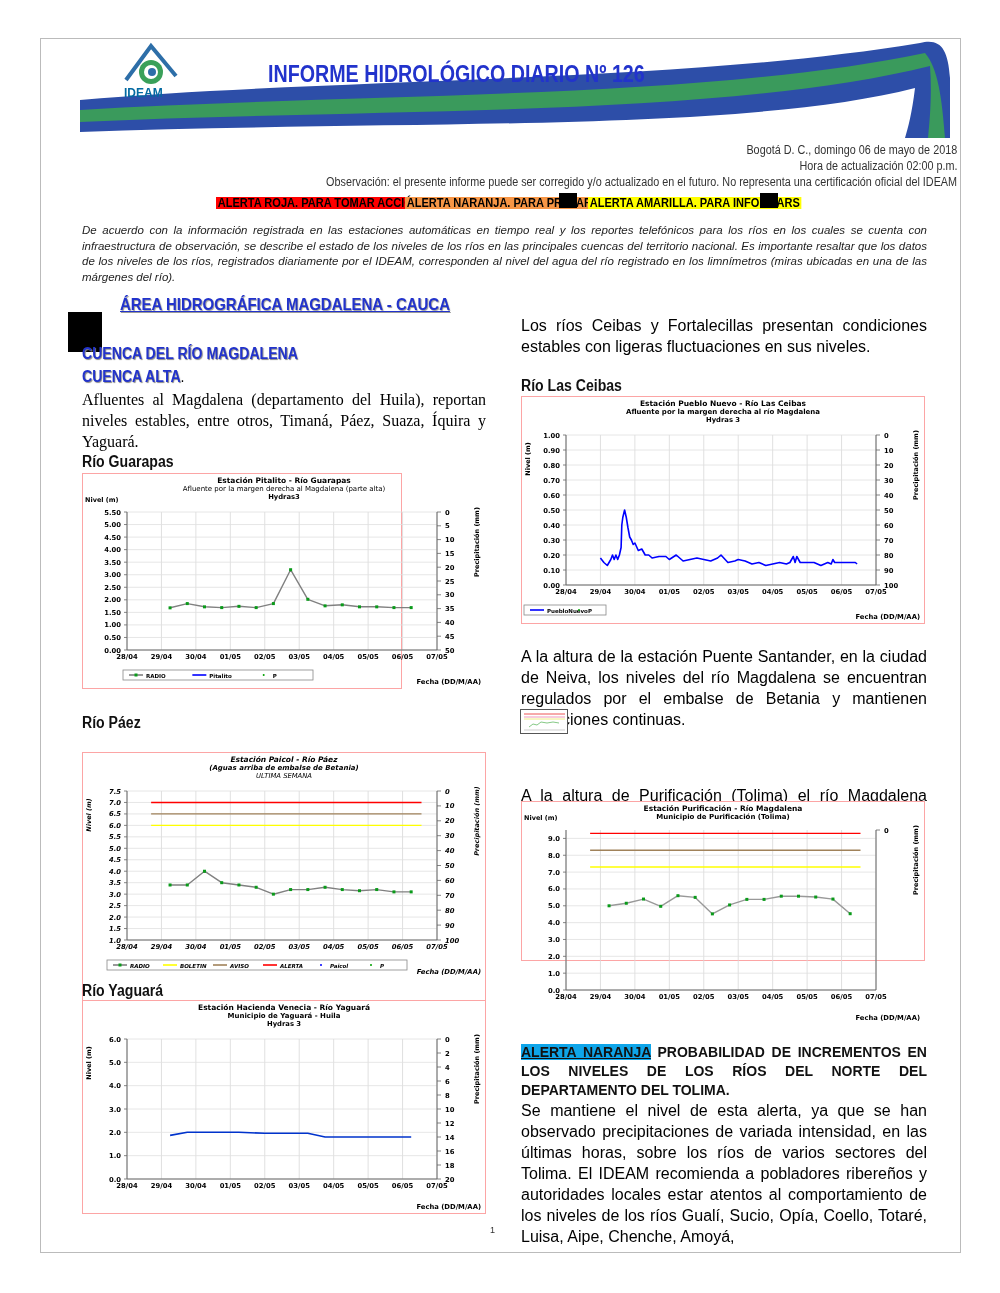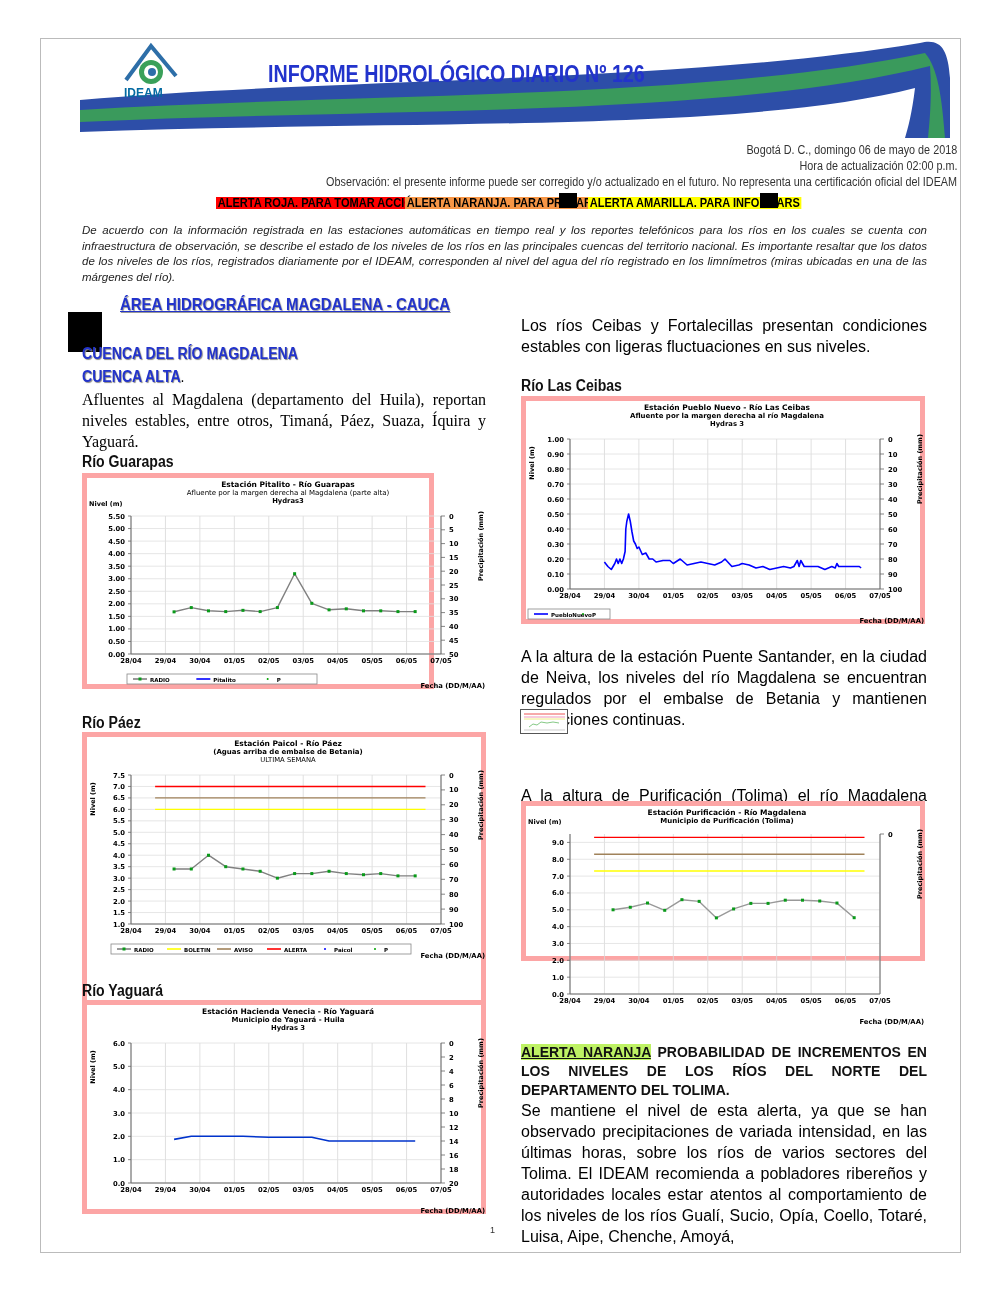--- a/index.html
+++ b/index.html
@@ -12,26 +12,26 @@
   .title { position: absolute; left: 268px; top: 60px; font-size: 24px; font-weight: bold; color: #2233cc; transform: scaleX(0.82); transform-origin: left; white-space: nowrap; font-family: "Liberation Sans", sans-serif; }
   .meta { position: absolute; right: 43px; font-size: 12px; color: #333; text-align: right; transform: scaleX(0.9); transform-origin: right; white-space: nowrap; }
   .alert-row { position: absolute; top: 195px; height: 12px; font-size: 13px; font-weight: bold; white-space: nowrap; }
   .alert-tag { display: inline-block; padding: 0 2px; line-height: 12px; transform: scaleX(0.85); transform-origin: left; }
   .blk { position: absolute; background: #000; }
   .intro { position: absolute; left: 82px; top: 223px; width: 845px; font-size: 11.5px; font-style: italic; line-height: 15.5px; color: #222; text-align: justify; }
   .area-title { position: absolute; left: 120px; top: 295px; font-size: 17px; font-weight: bold; color: #2233cc; text-decoration: underline; text-shadow: 1px 1px 1px #999; transform: scaleX(0.88); transform-origin: left; white-space: nowrap; }
   .cuenca { position: absolute; left: 82px; font-size: 16px; font-weight: bold; color: #2233cc; text-shadow: 1px 1px 1px #888; transform: scaleX(0.88); transform-origin: left; white-space: nowrap; }
   .para { position: absolute; font-size: 16px; line-height: 21px; text-align: justify; color: #000000; }
   .sub { position: absolute; font-size: 16px; font-weight: bold; color: #111; transform: scaleX(0.88); transform-origin: left; white-space: nowrap; }
-  .chart { position: absolute; border: 5px solid #fca5a5; background: #fff; }
+  .chart { position: absolute; border: 1px solid #fca5a5; background: #fff; }
   .chart svg text { font-family: "DejaVu Sans", sans-serif; }
   .thumb { position: absolute; left: 520px; top: 709px; width: 48px; height: 25px; border: 1px solid #555; background: #fff; }
   .pagenum { position: absolute; left: 490px; top: 1225px; font-size: 9px; color: #333; }
   .alert-title { position: absolute; left: 521px; top: 1043px; width: 406px; font-size: 14px; font-weight: bold; line-height: 19px; text-align: justify; color: #111; }
-  .alert-title .hl { background: #bef264; text-decoration: underline; }
+  .alert-title .hl { background: #0ea5e9; text-decoration: underline; }
 </style>
 </head>
 <body>
 
 <div class="page"></div>
 
 <div class="header">
   <svg class="swoosh" width="870" height="100" viewBox="0 0 870 100">
     <path d="M0,62 C250,40 600,45 840,5 C860,0 868,10 870,40 L870,100 L0,100 Z" fill="#2d4ea8"></path>
     <path d="M0,72 C280,55 620,62 845,15 C858,30 862,60 865,100 L0,100 Z" fill="#3a9a5c"></path>
@@ -67,21 +67,21 @@
 <div class="intro">De acuerdo con la información registrada en las estaciones automáticas en tiempo real y los reportes telefónicos para los ríos en los cuales se cuenta con infraestructura de observación, se describe el estado de los niveles de los ríos en las principales cuencas del territorio nacional. Es importante resaltar que los datos de los niveles de los ríos, registrados diariamente por el IDEAM, corresponden al nivel del agua del río registrado en los limnímetros (miras ubicadas en una de las márgenes del río).</div>
 
 <div class="area-title">ÁREA HIDROGRÁFICA MAGDALENA - CAUCA</div>
 <div class="blk" style="left:68px;top:312px;width:34px;height:40px;"></div>
 <div class="cuenca" style="top:345px;">CUENCA DEL RÍO MAGDALENA</div>
 <div class="cuenca" style="top:368px;">
   <span>CUENCA ALTA</span><span style="color:#000;text-shadow:none;font-weight:normal;">.</span>
 </div>
 <div class="para" style="left:82px;top:389px;width:404px;font-family:Liberation Serif, serif;">Afluentes al Magdalena (departamento del Huila), reportan niveles estables, entre otros, Timaná, Páez, Suaza, Íquira y Yaguará.</div>
 <div class="sub" style="left:82px;top:453px;">Río Guarapas</div>
-<div class="chart" style="left:82px;top:473px;width:352px;height:216px;"><svg width="402" height="214" viewBox="0 0 402 214">
+<div class="chart" style="left:82px;top:473px;width:320px;height:216px;"><svg width="402" height="214" viewBox="0 0 402 214">
       <text x="201" y="9" font-size="7.5" font-weight="bold" text-anchor="middle">Estación Pitalito  - Río Guarapas</text>
       <text x="201" y="17" font-size="7" font-weight="normal" text-anchor="middle">Afluente por la margen derecha al Magdalena (parte alta)</text>
       <text x="201" y="25" font-size="6.8" font-weight="bold" text-anchor="middle">Hydras3</text>
       <text x="2" y="28" font-size="6.5" font-weight="bold">Nivel (m)</text>
       <text x="396" y="68" font-size="6.5" font-weight="bold" transform="rotate(-90 396 68)" text-anchor="middle">Precipitación (mm)</text>
       <line x1="44" y1="38" x2="44" y2="176" stroke="#d8d8d8" stroke-width="0.8"></line>
       <text x="44" y="185" font-size="6.8" font-weight="bold" text-anchor="middle">28/04</text>
       <line x1="78.44444444444444" y1="38" x2="78.44444444444444" y2="176" stroke="#d8d8d8" stroke-width="0.8"></line>
       <text x="78.44444444444444" y="185" font-size="6.8" font-weight="bold" text-anchor="middle">29/04</text>
       <line x1="112.88888888888889" y1="38" x2="112.88888888888889" y2="176" stroke="#d8d8d8" stroke-width="0.8"></line>
@@ -182,21 +182,21 @@
       <rect x="51.5" y="199.5" width="3" height="3" fill="#0a9a1a"></rect>
       <text x="63" y="203.5" font-size="5.5" font-weight="bold">RADIO</text>
       <line x1="109.33333333333334" y1="201" x2="123.33333333333334" y2="201" stroke="#0000ff" stroke-width="1.6"></line>
       <text x="126.33333333333334" y="203.5" font-size="5.5" font-weight="bold">Pitalito</text>
       <circle cx="180.66666666666669" cy="201" r="1" fill="#00a000"></circle>
       <text x="189.66666666666669" y="203.5" font-size="5.5" font-weight="bold">P</text>
       <text x="398" y="210" font-size="6.8" font-weight="bold" text-anchor="end">Fecha (DD/M/AA)</text>
     </svg></div>
 
 <div class="sub" style="left:82px;top:714px;">Río Páez</div>
-<div class="chart" style="left:82px;top:732px;width:404px;height:288px;"><svg width="402" height="225" viewBox="0 0 402 225">
+<div class="chart" style="left:82px;top:752px;width:404px;height:288px;font-style:italic;"><svg width="402" height="225" viewBox="0 0 402 225">
       <text x="201" y="9" font-size="7.5" font-weight="bold" text-anchor="middle">Estación Paicol  - Río Páez</text>
       <text x="201" y="17" font-size="7" font-weight="bold" text-anchor="middle">(Aguas arriba de embalse de Betania)</text>
       <text x="201" y="25" font-size="6.8" font-weight="normal" text-anchor="middle">ULTIMA SEMANA</text>
       <text x="8" y="62" font-size="6.5" font-weight="bold" transform="rotate(-90 8 62)" text-anchor="middle">Nivel (m)</text>
       <text x="396" y="68" font-size="6.5" font-weight="bold" transform="rotate(-90 396 68)" text-anchor="middle">Precipitación (mm)</text>
       <line x1="44" y1="38" x2="44" y2="187" stroke="#d8d8d8" stroke-width="0.8"></line>
       <text x="44" y="196" font-size="6.8" font-weight="bold" text-anchor="middle">28/04</text>
       <line x1="78.44444444444444" y1="38" x2="78.44444444444444" y2="187" stroke="#d8d8d8" stroke-width="0.8"></line>
       <text x="78.44444444444444" y="196" font-size="6.8" font-weight="bold" text-anchor="middle">29/04</text>
       <line x1="112.88888888888889" y1="38" x2="112.88888888888889" y2="187" stroke="#d8d8d8" stroke-width="0.8"></line>

